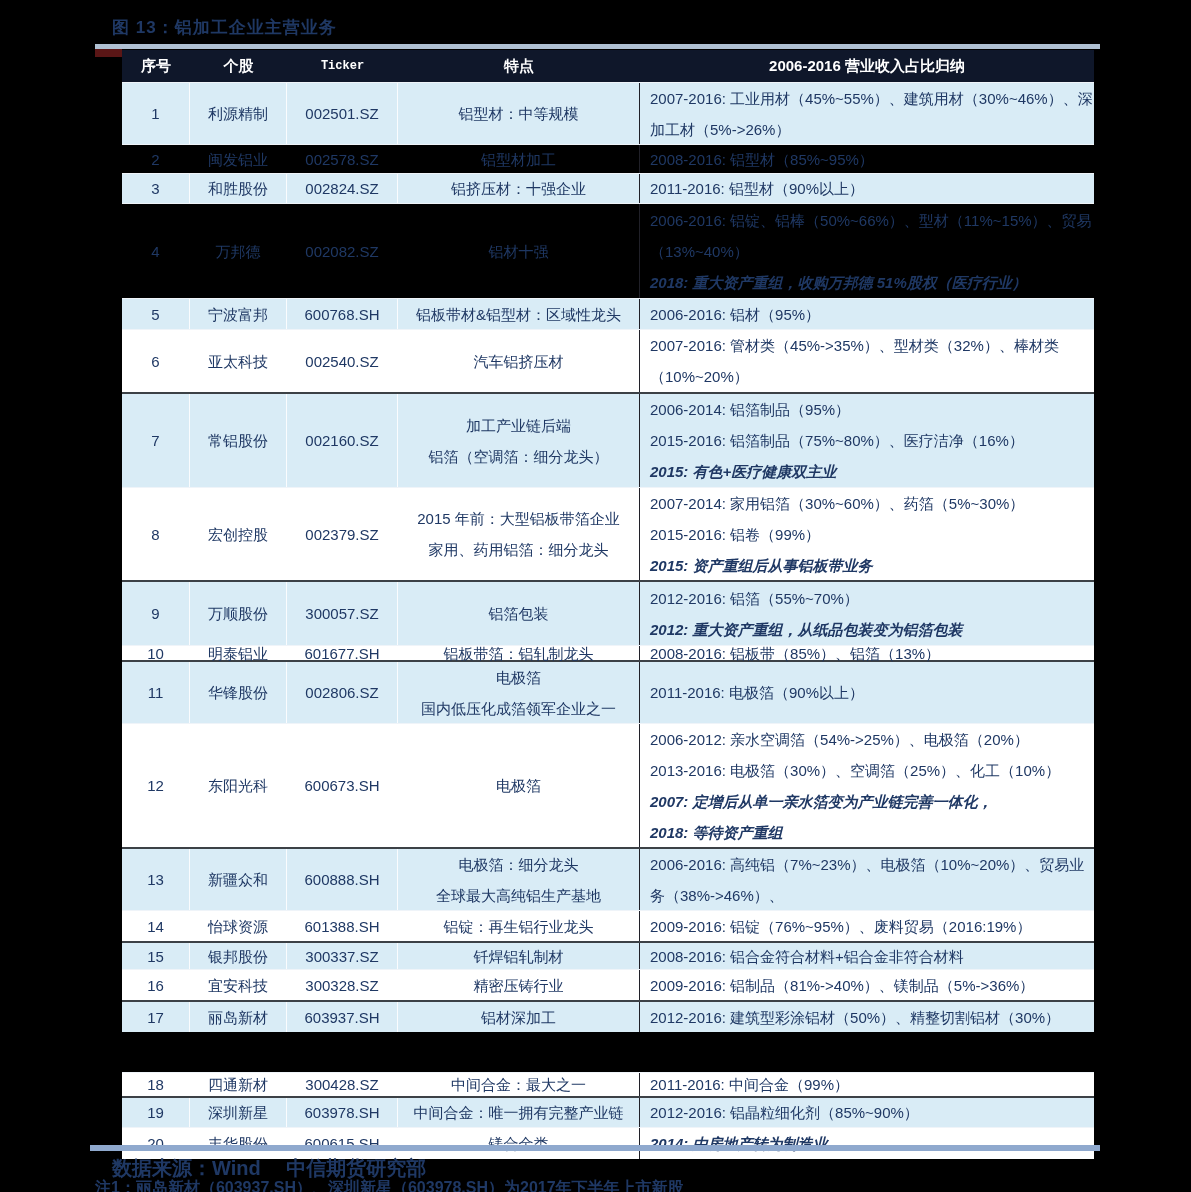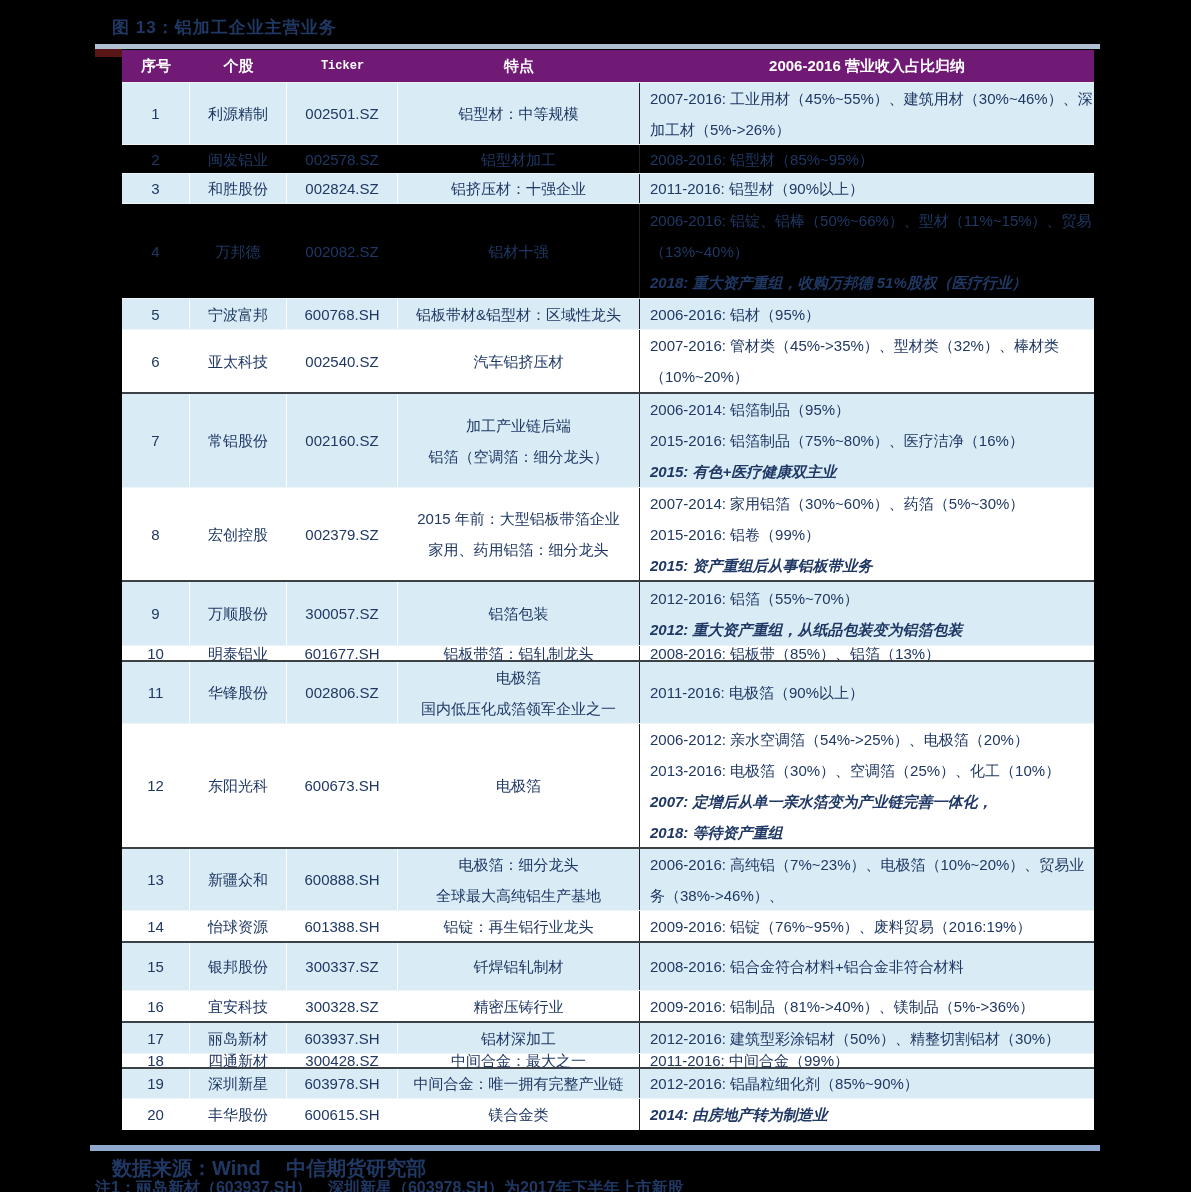--- a/index.html
+++ b/index.html
@@ -12,21 +12,21 @@
   }
   .title {
     position:absolute; left:112px; top:16px;
     font-size:17px; font-weight:bold; color:#1F3864; letter-spacing:1px;
   }
   .top-rule { position:absolute; left:95px; top:44px; width:1005px; height:5px; background:#AFC0D2; }
   .maroon-block { position:absolute; left:95px; top:49px; width:27px; height:8px; background:#5A1616; }
 
   .table { position:absolute; left:122px; top:50px; width:972px; }
   .thead {
-    display:flex; height:32px; background:#701a75; color:#FFFFFF;
+    display:flex; height:32px; background:#0f172a; color:#FFFFFF;
     font-weight:bold; font-size:15px;
   }
   .th { display:flex; align-items:center; justify-content:center; }
   .th-ticker { font-family:Liberation Mono, monospace; font-size:12px; }
 
   .row { display:flex; width:972px; }
   .c0 { width:68px; }
   .c1 { width:97px; }
   .c2 { width:111px; }
   .c3 { width:242px; }
@@ -238,21 +238,21 @@
           <div class="cell c0">14</div>
           <div class="cell c1">怡球资源</div>
           <div class="cell c2">601388.SH</div>
           <div class="cell c3">
             <span class="sline">铝锭：再生铝行业龙头</span>
           </div>
           <div class="cell c4">
             <span class="sline">2009-2016: 铝锭（76%~95%）、废料贸易（2016:19%）</span>
           </div>
         </div>
-        <div class="row bg-blue sep-d" style="height: 49px;">
+        <div class="row bg-blue sep-d" style="height: 28px;">
           <div class="cell c0">15</div>
           <div class="cell c1">银邦股份</div>
           <div class="cell c2">300337.SZ</div>
           <div class="cell c3">
             <span class="sline">钎焊铝轧制材</span>
           </div>
           <div class="cell c4">
             <span class="sline">2008-2016: 铝合金符合材料+铝合金非符合材料</span>
           </div>
         </div>
@@ -271,21 +271,21 @@
           <div class="cell c0">17</div>
           <div class="cell c1">丽岛新材</div>
           <div class="cell c2">603937.SH</div>
           <div class="cell c3">
             <span class="sline">铝材深加工</span>
           </div>
           <div class="cell c4">
             <span class="sline">2012-2016: 建筑型彩涂铝材（50%）、精整切割铝材（30%）</span>
           </div>
         </div>
-        <div class="row bg-white sep-w" style="height: 14px;">
+        <div class="row bg-white sep-w" style="height: 24px; margin-top: 40px;">
           <div class="cell c0">18</div>
           <div class="cell c1">四通新材</div>
           <div class="cell c2">300428.SZ</div>
           <div class="cell c3">
             <span class="sline">中间合金：最大之一</span>
           </div>
           <div class="cell c4">
             <span class="sline">2011-2016: 中间合金（99%）</span>
           </div>
         </div>

